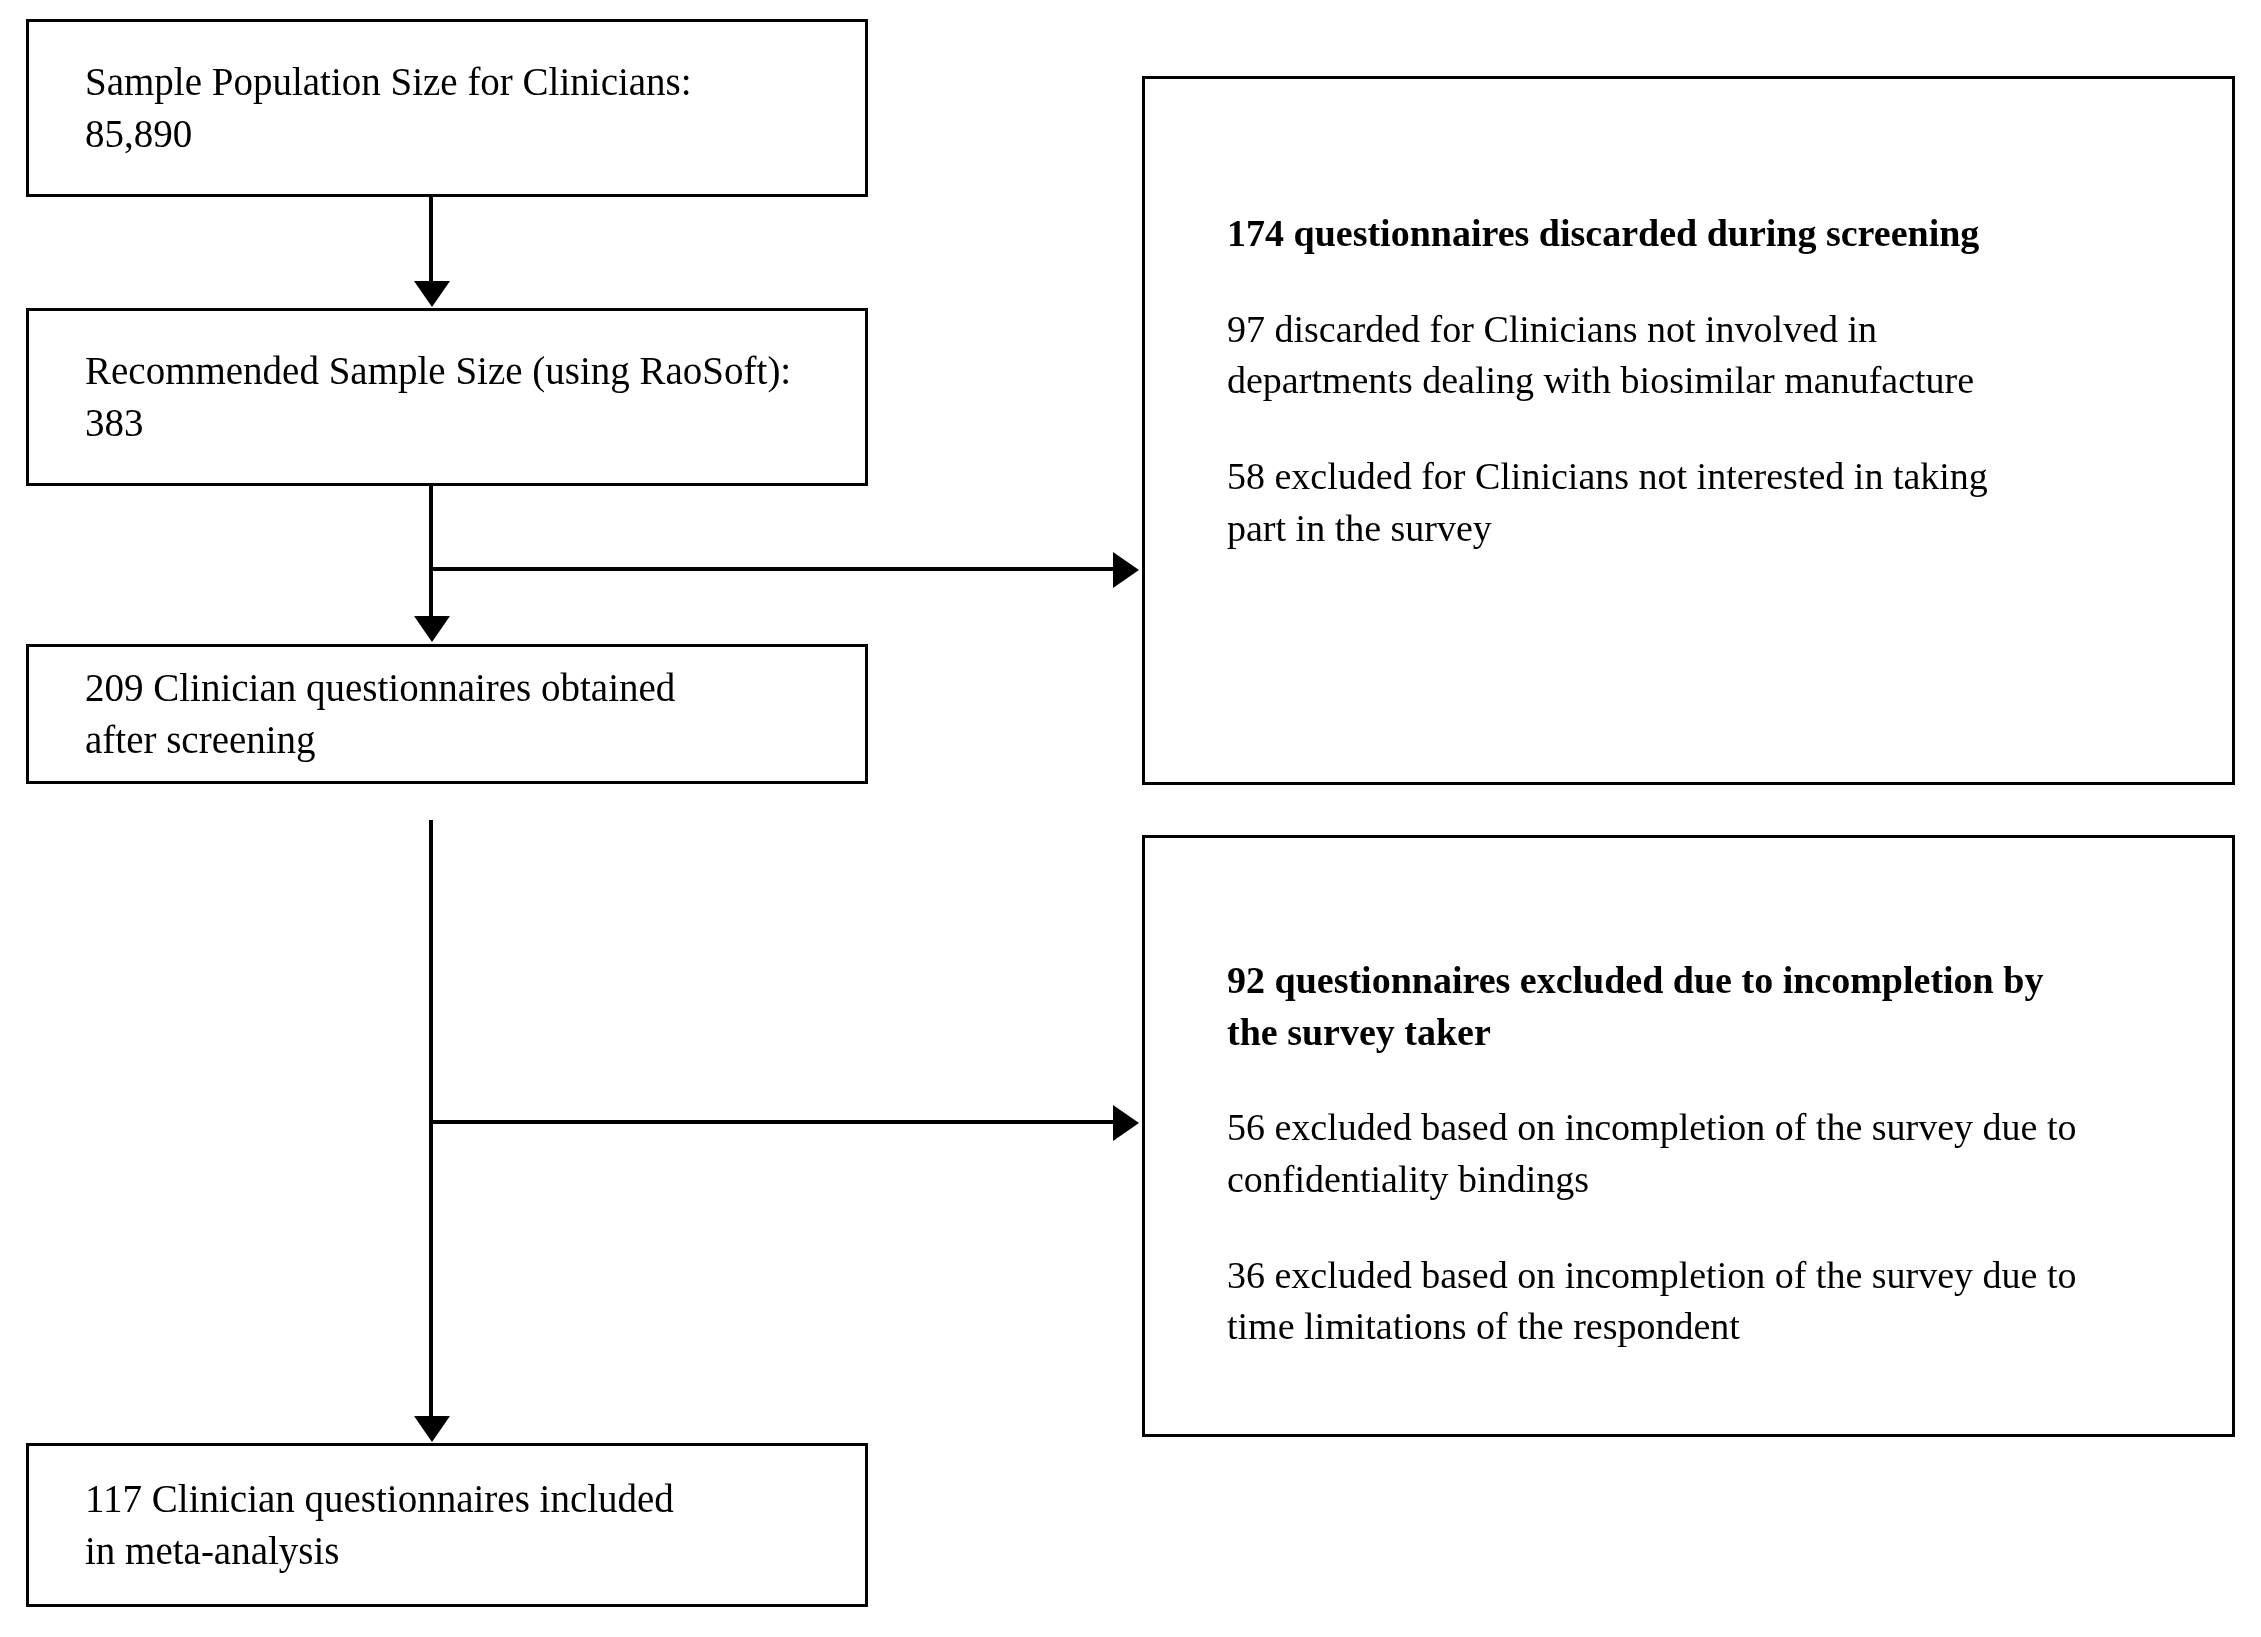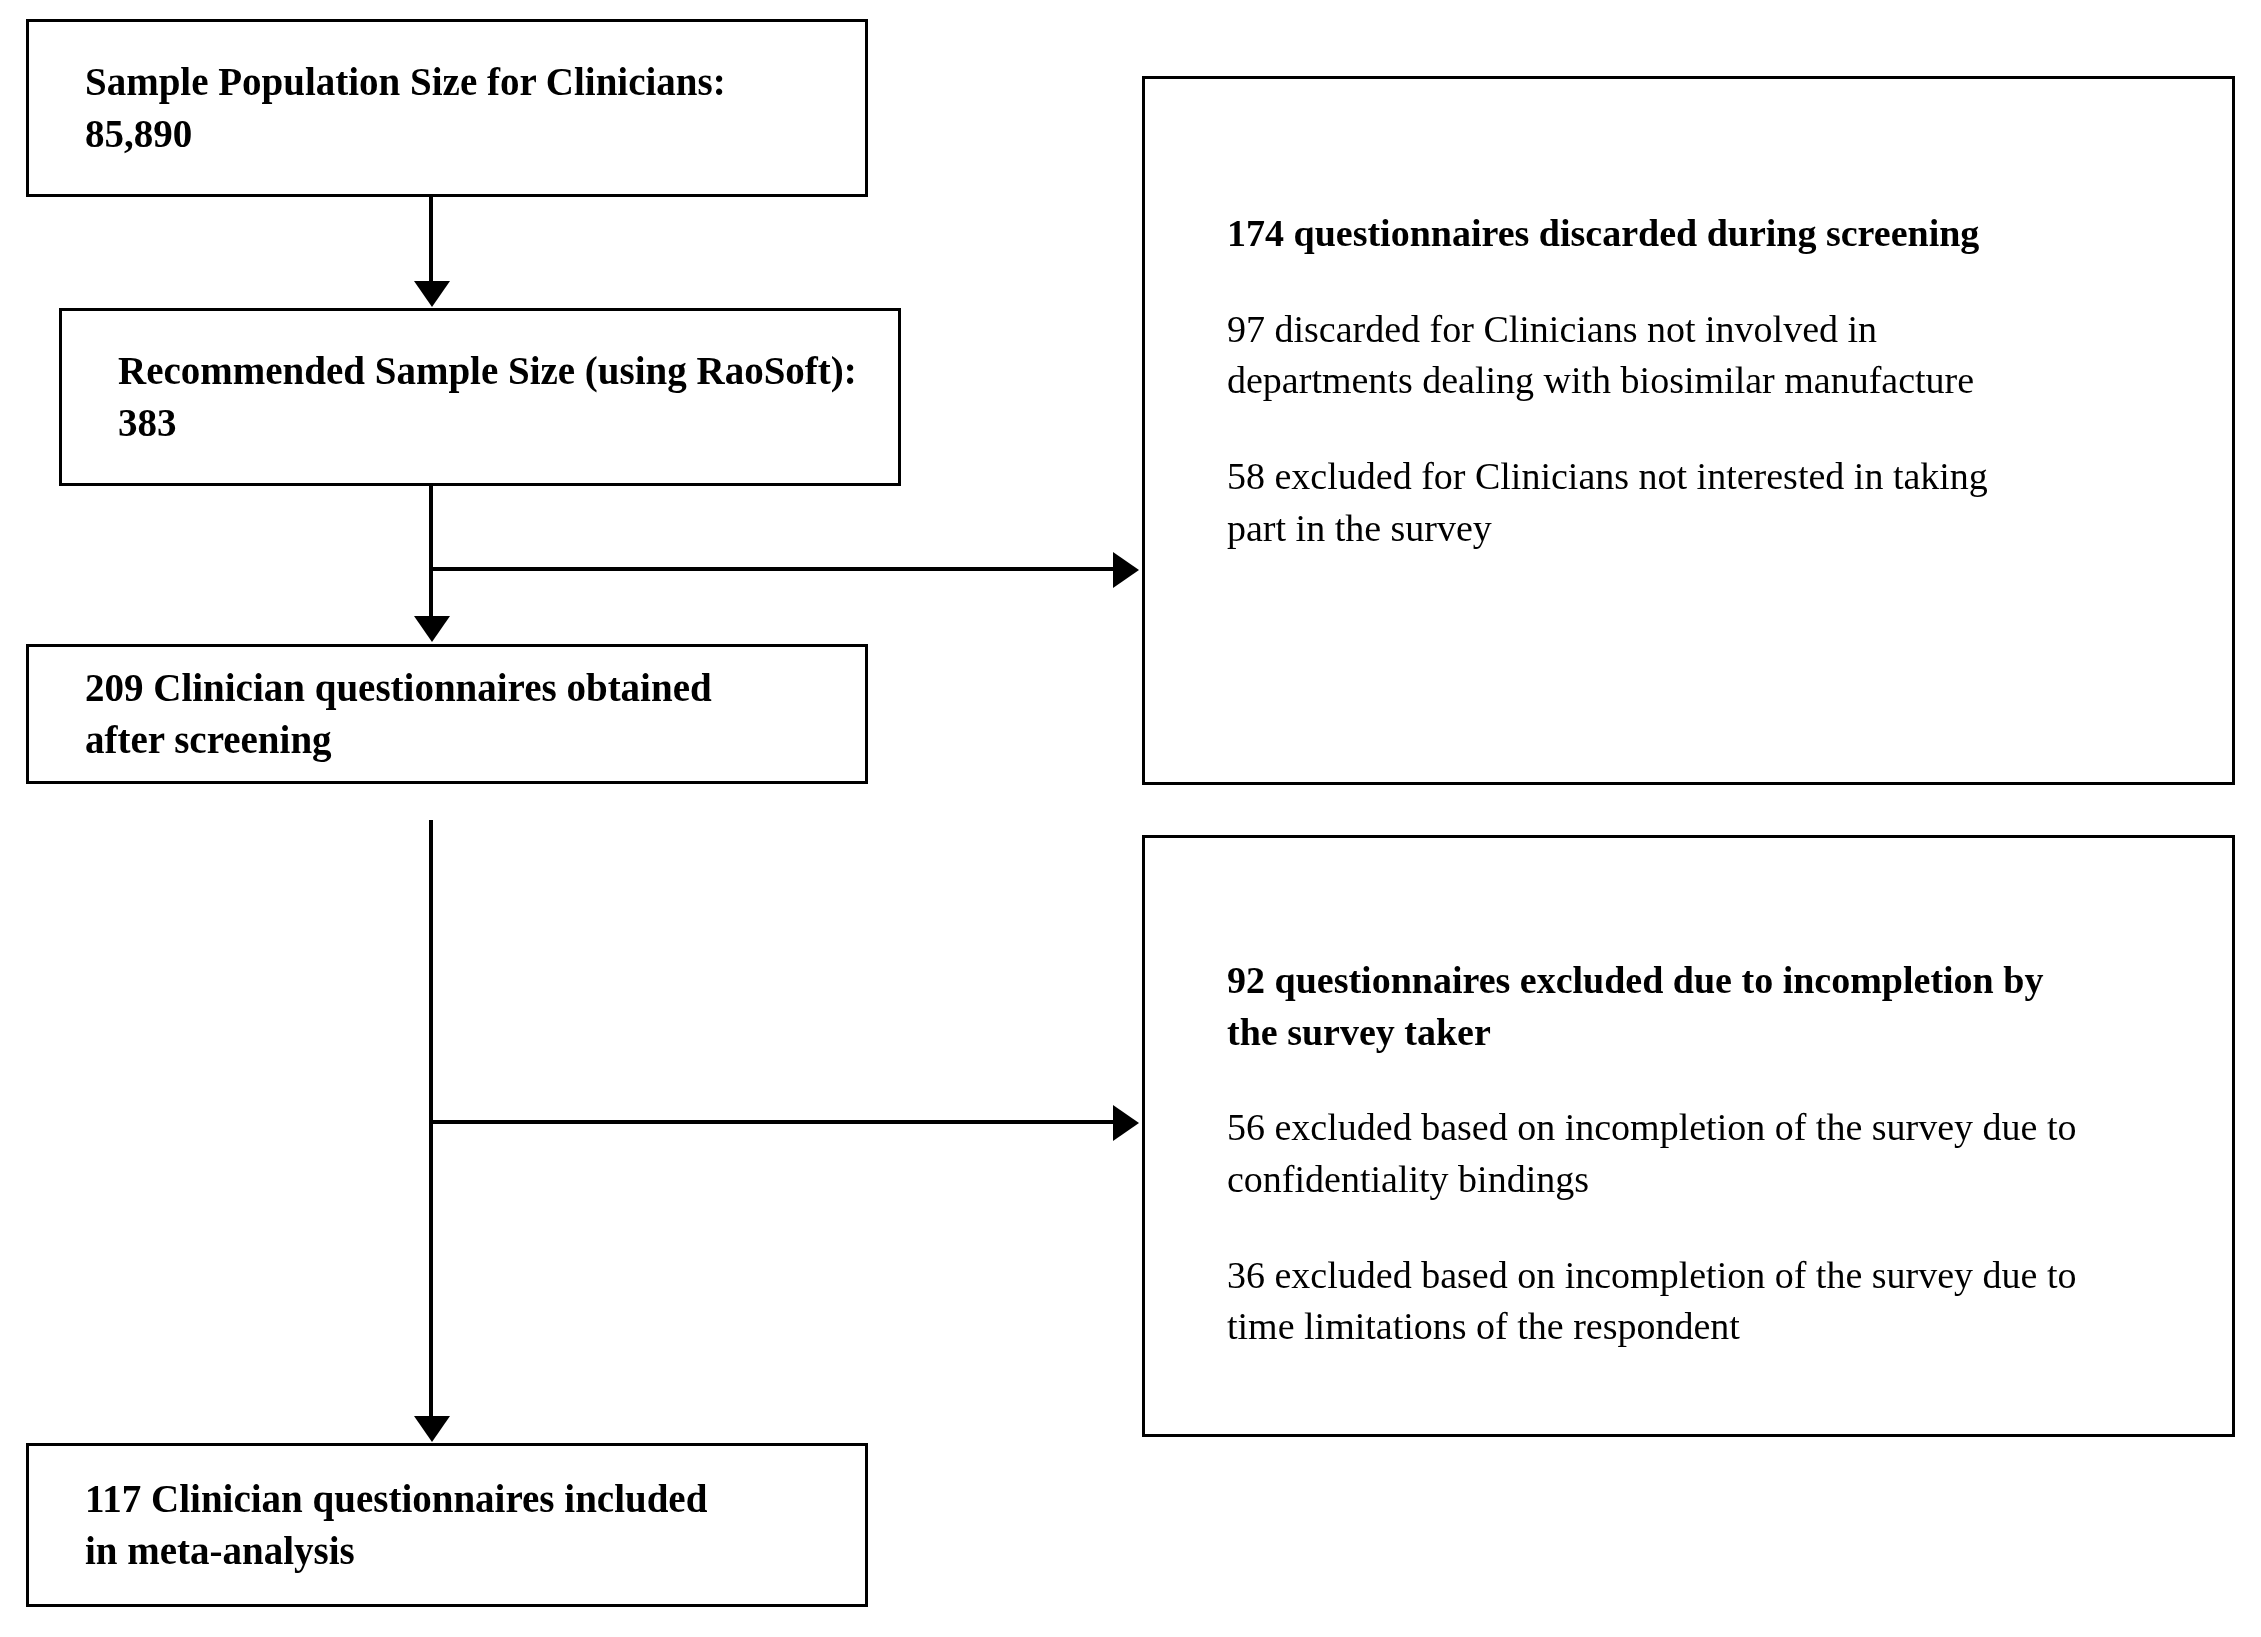--- a/index.html
+++ b/index.html
@@ -33,21 +33,21 @@
     width: 1093px;
   }
 
   
   .left-inner {
     position: absolute;
     left: 56px;
     right: 22px;
     top: 50%;
     transform: translateY(-50%);
-    font-weight: bold;
+    font-weight: normal;
     font-size: 39px;
     line-height: 1.34;
     white-space: pre-line;
   }
 
   
   .right-inner {
     position: absolute;
     left: 82px;
     right: 31px;
@@ -89,21 +89,21 @@
 </head>
 <body>
 
 <div id="page">
 
   <div class="node-box left" style="top:18.7px; height:178px;">
     <div class="left-inner">Sample Population Size for Clinicians:
 85,890</div>
   </div>
 
-  <div class="node-box left" style="top:308px; height:178px;margin-left:33px;">
+  <div class="node-box left" style="top:308px; height:178px;">
     <div class="left-inner">Recommended Sample Size (using RaoSoft):
 383</div>
   </div>
 
   <div class="node-box left" style="top:644px; height:140px;">
     <div class="left-inner">209 Clinician questionnaires obtained
 after screening</div>
   </div>
 
   <div class="node-box left" style="top:1443px; height:164px;">

